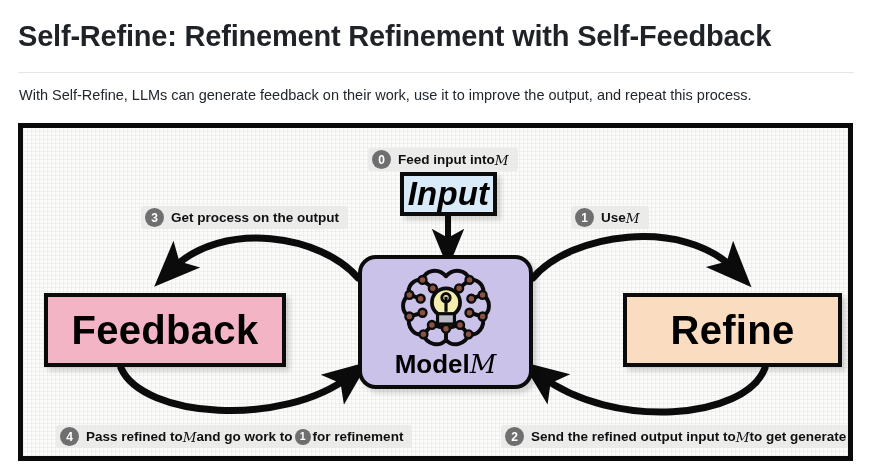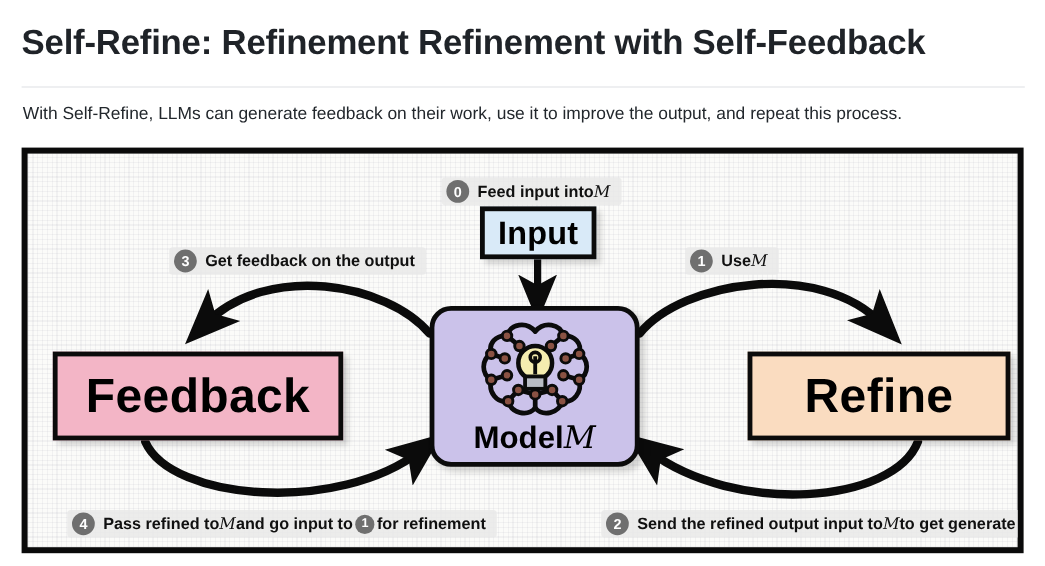--- a/index.html
+++ b/index.html
@@ -90,22 +90,23 @@
     color: #000000;
     font-weight: 700;
   }
 
   .box-input {
     left: 377px;
     top: 44px;
     width: 97px;
     height: 44px;
     background: #d9eaf8;
-    font-size: 27px;
+    font-size: 33px;
     letter-spacing: 0.2px;
+    font-style: italic;
   }
 
   .box-feedback {
     left: 21px;
     top: 165px;
     width: 242px;
     height: 74px;
     background: #f3b5c6;
     font-size: 40px;
     letter-spacing: 0.3px;
@@ -306,29 +307,29 @@
       <div class="caption cap-1">
         <span class="badge">1</span>
         <span class="cap-text">
             <span>Use </span>
             <span class="mathcal">M</span>
           </span>
       </div>
 
       <div class="caption cap-3">
         <span class="badge">3</span>
-        <span class="cap-text">Get feedback on the output</span>
+        <span class="cap-text">Get process on the output</span>
       </div>
 
       <div class="caption cap-4">
         <span class="badge">4</span>
         <span class="cap-text">
             <span>Pass refined to </span>
             <span class="mathcal">M</span>
-            <span> and go input to </span>
+            <span> and go work to </span>
             <span class="badge badge-inline">1</span>
             <span> for refinement</span>
           </span>
       </div>
 
       <div class="caption cap-2">
         <span class="badge">2</span>
         <span class="cap-text">
             <span>Send the refined output input to </span>
             <span class="mathcal">M</span>

